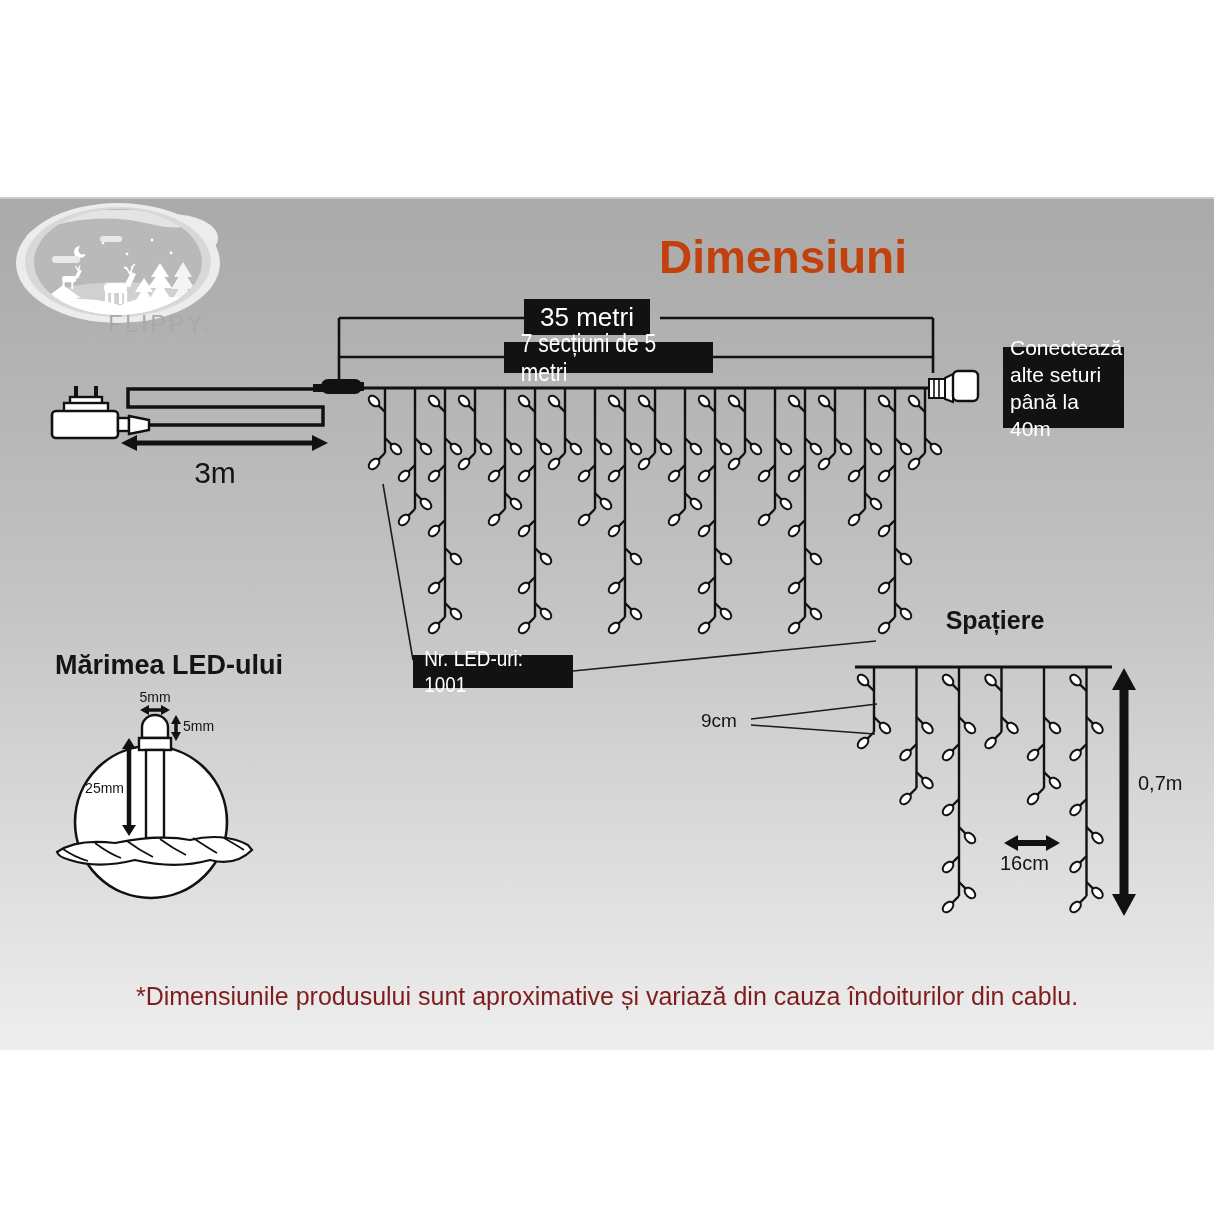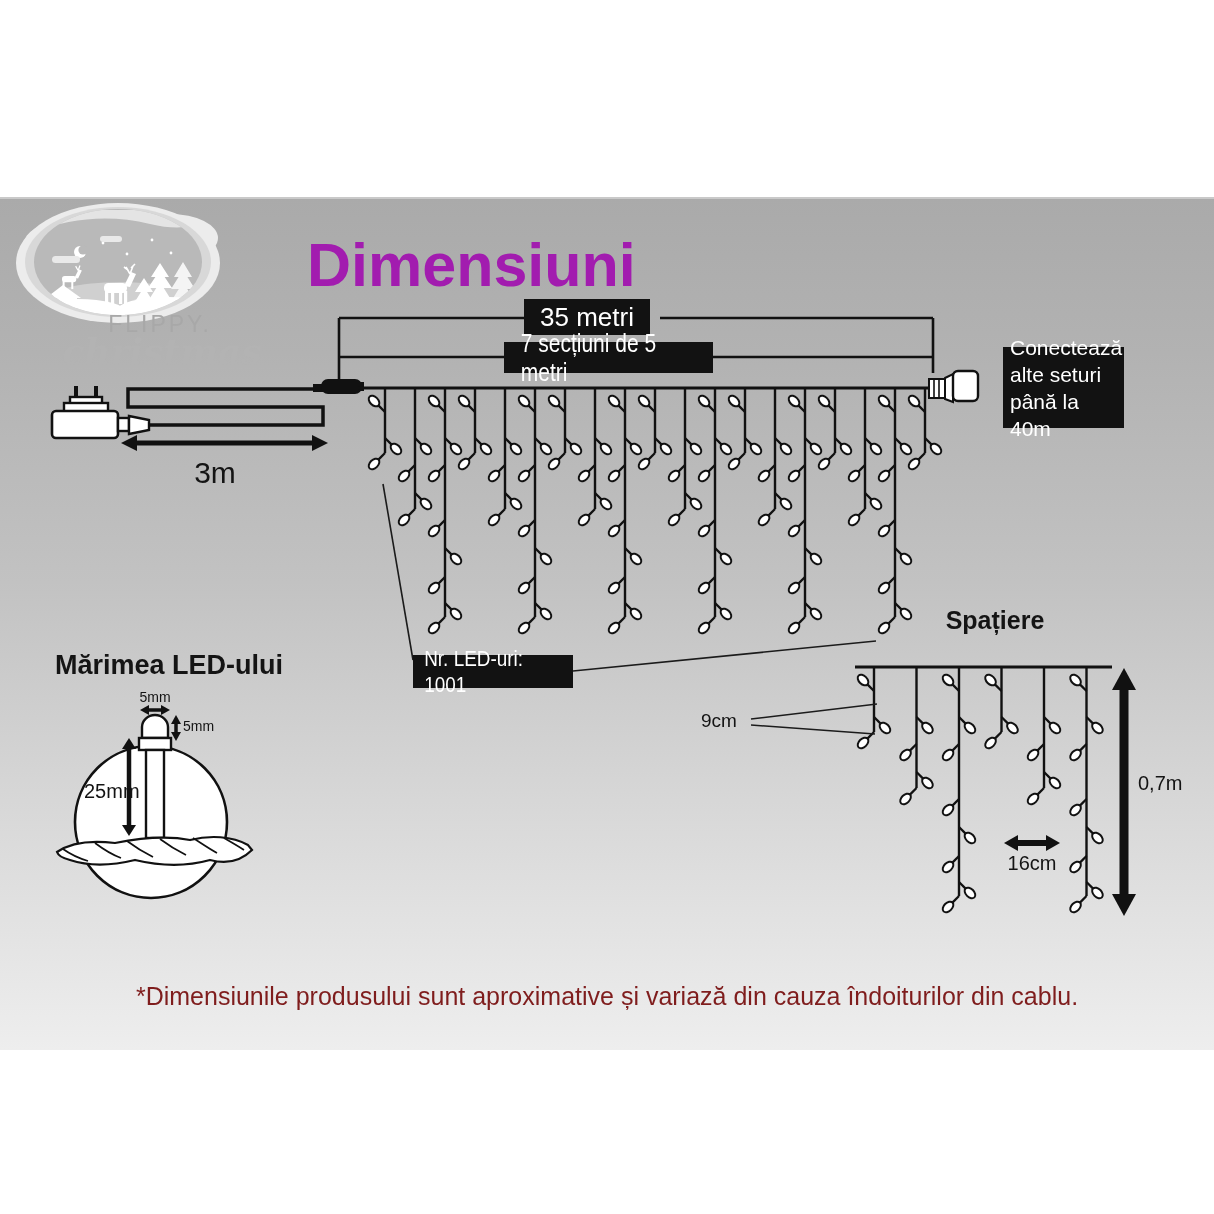--- a/index.html
+++ b/index.html
@@ -3,42 +3,42 @@
 <meta charset="utf-8">
 <style>
   html,body{margin:0;padding:0;background:#fff;}
   .canvas{position:relative;width:1214px;height:1214px;background:#ffffff;overflow:hidden;
           font-family:"Liberation Sans",sans-serif;color:#141414;}
   .band{position:absolute;left:0;top:197px;width:1214px;height:851px;
         background:linear-gradient(to bottom,#aaaaaa 0%,#b2b2b2 18%,#c2c2c2 45%,#d8d8d8 72%,#eeeeee 100%);
         border-top:2px solid #c9c9c9;}
   svg.art{position:absolute;left:0;top:0;z-index:2;}
   .lbl{position:absolute;z-index:3;white-space:nowrap;color:#141414;}
-  .title{left:307px;top:230px;width:600px;text-align:left;font-size:61px;font-weight:bold;color:#a21caf;}
+  .title{left:307px;top:230px;width:600px;text-align:right;font-size:46px;font-weight:bold;color:#c2410c;}
   .blackbox{position:absolute;z-index:3;background:#121212;color:#ffffff;display:flex;
             align-items:center;justify-content:center;box-sizing:border-box;}
   .b35{left:524px;top:299px;width:126px;height:36px;font-size:26px;}
   .b7s{left:504px;top:342px;width:209px;height:31px;font-size:25px;}
   .b7s span{transform:scaleX(.84);}
   .bconn{left:1003px;top:347px;width:121px;height:81px;font-size:21px;line-height:27px;
          justify-content:flex-start;padding-left:7px;text-align:left;}
   .bnr{left:413px;top:655px;width:160px;height:33px;font-size:22px;}
   .bnr span{transform:scaleX(.86);}
   .bled{left:225px;top:788px;width:170px;height:64px;font-size:22px;line-height:30px;
         justify-content:flex-start;padding-left:12px;text-align:left;}
   .bled span{transform:scaleX(.84);transform-origin:left center;}
   .l3m{left:185px;top:456px;width:60px;text-align:center;font-size:30px;}
   .lspat{left:895px;top:606px;width:200px;text-align:center;font-size:25px;font-weight:bold;}
   .lmar{left:55px;top:650px;font-size:27px;font-weight:bold;}
   .l07{left:1138px;top:772px;font-size:20px;}
-  .l16{left:1000px;top:852px;width:64px;text-align:center;font-size:20px;}
+  .l16{left:1000px;top:852px;width:64px;font-size:20px;}
   .l9{left:698px;top:710px;width:42px;text-align:center;font-size:19px;}
   .l5a{left:130px;top:689px;width:50px;text-align:center;font-size:14px;}
   .l5b{left:183px;top:718px;font-size:14px;}
-  .l25{left:84px;top:780px;width:40px;text-align:right;font-size:20px;}
+  .l25{left:84px;top:780px;width:40px;text-align:right;font-size:14px;}
   .disc{left:0;top:982px;width:1214px;text-align:center;font-size:25px;color:#7f1d1d;}
 </style>
 </head>
 <body>
 
 <div class="canvas">
   <div class="band"></div>
 
   <svg class="art" id="art" width="1214" height="1214" viewBox="0 0 1214 1214">
     <defs>

